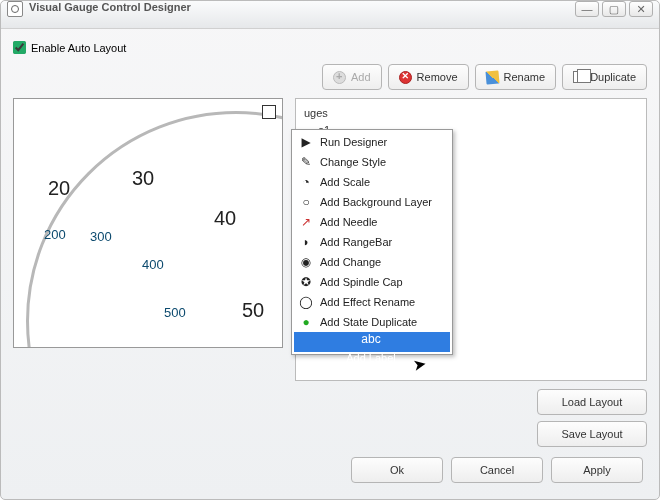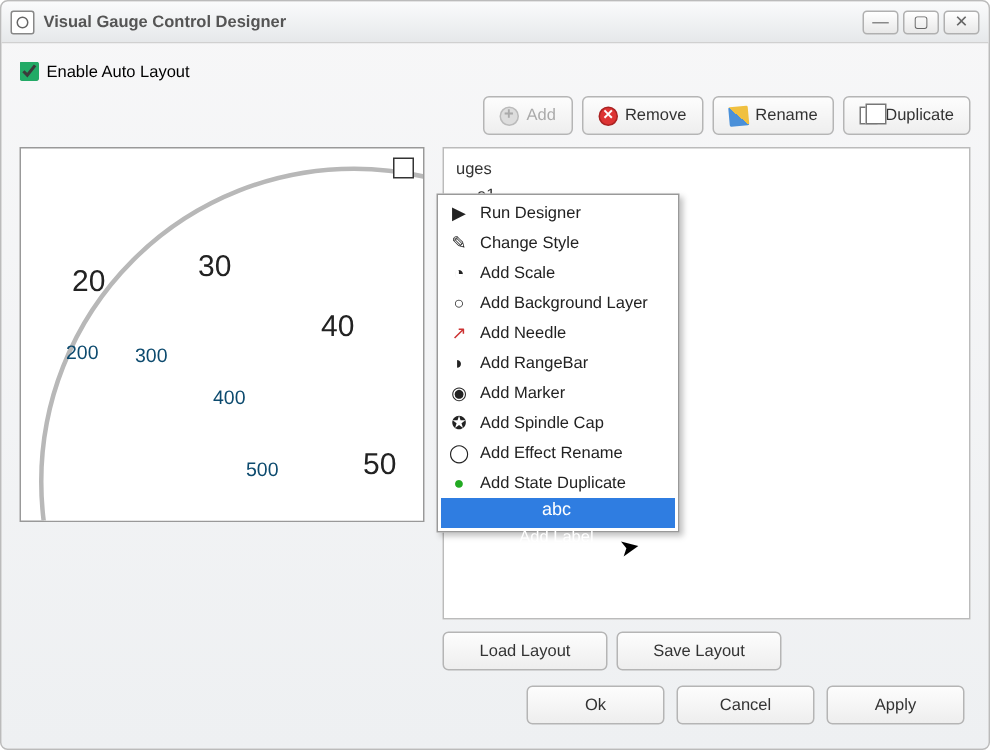--- a/index.html
+++ b/index.html
@@ -1,18 +1,18 @@
 <!DOCTYPE html>
 <html><head>
 <meta charset="utf-8">
 <style>
 * { box-sizing: border-box; margin: 0; padding: 0; font-family: Tahoma, Arial, sans-serif; font-size: 11px; }
 body { background: #fff; width: 660px; height: 500px; overflow: hidden; }
 .window { width: 660px; height: 500px; border: 1px solid #bbb; border-radius: 5px; background: linear-gradient(#f7f7f8,#eef0f2); display: flex; flex-direction: column; }
-.titlebar { height: 28px; display: flex; align-items: center; padding: 0 6px; border-bottom: 1px solid #d0d0d0; background: linear-gradient(#fafbfc,#e6e8ea); border-radius: 5px 5px 0 0; }
+.titlebar { height: 28px; display: flex; padding: 0 6px; border-bottom: 1px solid #d0d0d0; background: linear-gradient(#fafbfc,#e6e8ea); border-radius: 5px 5px 0 0; }
 .titlebar .app-icon { width: 16px; height: 16px; border: 1px solid #888; border-radius: 2px; background: #fff; display: flex; align-items: center; justify-content: center; margin-right: 6px; }
 .titlebar .app-icon span { display:block; width:8px; height:8px; border:1px solid #666; border-radius:50%; }
 .titlebar .title { color: #555; font-weight: bold; flex: 1; }
 .titlebar .win-btn { width: 24px; height: 16px; margin-left: 3px; border: 1px solid #b0b0b0; border-radius: 3px; background: linear-gradient(#fff,#e8e8e8); display: flex; align-items: center; justify-content: center; color: #666; cursor: default; }
 .content { flex: 1; padding: 12px; display: flex; flex-direction: column; position: relative; }
 .auto-row { display: flex; justify-content: flex-start; margin-bottom: 10px; }
 .chk { display: flex; align-items: center; gap: 5px; }
 .chk input { accent-color: #2a6; }
 .toolbar { display: flex; justify-content: flex-end; gap: 6px; margin-bottom: 8px; }
 .btn { height: 26px; padding: 0 10px; border: 1px solid #b5b5b5; border-radius: 4px; background: linear-gradient(#fdfdfd,#eee); display: flex; align-items: center; gap: 5px; cursor: default; color: #333; }
@@ -31,21 +31,21 @@
 .preview::after { content:""; position:absolute; top:6px; right:6px; width:12px; height:12px; border:1px solid #333; background:#fff; }
 .gnum { position:absolute; font-size:20px; color:#222; }
 .gnum.s { font-size:13px; color:#0c4a6e; }
 .treepanel { flex:1; display:flex; flex-direction:column; }
 .tree { flex:1; border:1px solid #bbb; background:#fff; padding:6px 8px; color:#333; line-height:17px; overflow:hidden; }
 .tree .row { white-space: nowrap; }
 .ind1{padding-left:14px}.ind2{padding-left:28px}.ind3{padding-left:42px}.ind4{padding-left:56px}
 .tree .tw { display:inline-flex; width:11px; height:11px; border:1px solid #888; align-items:center; justify-content:center; margin-right:4px; font-size:9px; background:#fff; }
 .tree .dot { display:inline-block; width:10px; height:10px; border-radius:50%; border:1px solid #888; margin-right:4px; background:#eee; vertical-align:middle; }
 .tree .ptr-i { display:inline-block; width:12px; height:2px; background:#c33; transform:rotate(-25deg); margin-right:4px; vertical-align:middle; }
-.layout-btns { display:flex; flex-direction:row; align-items:flex-end; gap:6px; margin-top:8px;text-align:right; }
+.layout-btns { display:flex; flex-direction:column; align-items:flex-end; gap:6px; margin-top:8px;text-align:right; }
 .layout-btns .btn { width:110px; justify-content:center; }
 .footer { display:flex; justify-content:flex-end; gap:8px; padding: 10px 4px 4px; }
 .footer .btn { width:92px; justify-content:center; }
 .ctxmenu { position:absolute; top:100px; left:290px; width:162px; background:#fff; border:1px solid #999; box-shadow:2px 2px 4px rgba(0,0,0,.25); padding:2px; z-index:50; }
 .ctxmenu .mi { display:flex; align-items:center; height:20px; padding:0 6px 0 4px; gap:6px; color:#222; }
 .ctxmenu .mi .ic { width:16px; height:16px; display:flex; align-items:center; justify-content:center; font-size:12px; }
 .ctxmenu .mi.hl { background:#2f7de1; color:#fff;flex-direction:column; }
 .cursor { position:absolute; top:326px; left:412px; font-size:16px; z-index:60; color:#000; transform: rotate(-10deg); }
 </style>
 </head>
@@ -161,21 +161,21 @@
       <div class="mi">
           <span class="ic" style="color:#c33">↗</span>
           <span>Add Needle</span>
         </div>
       <div class="mi">
           <span class="ic">◗</span>
           <span>Add RangeBar</span>
         </div>
       <div class="mi">
           <span class="ic">◉</span>
-          <span>Add Marker</span>
+          <span>Add Change</span>
         </div>
       <div class="mi">
           <span class="ic">✪</span>
           <span>Add Spindle Cap</span>
         </div>
       <div class="mi">
           <span class="ic">◯</span>
           <span>Add Effect Rename</span>
         </div>
       <div class="mi">

